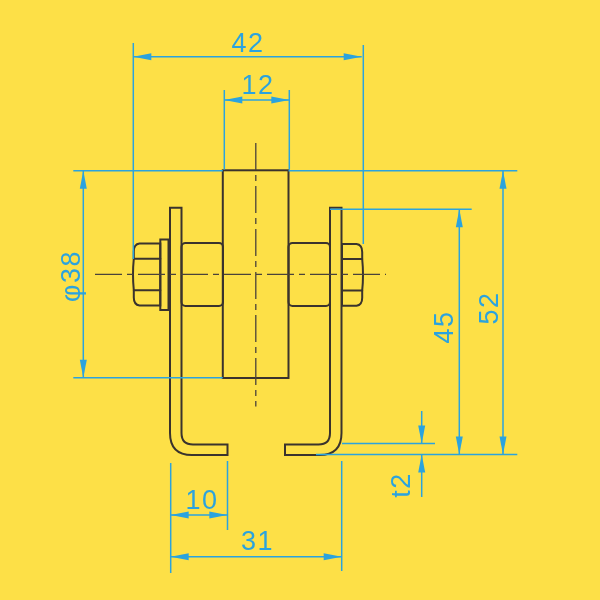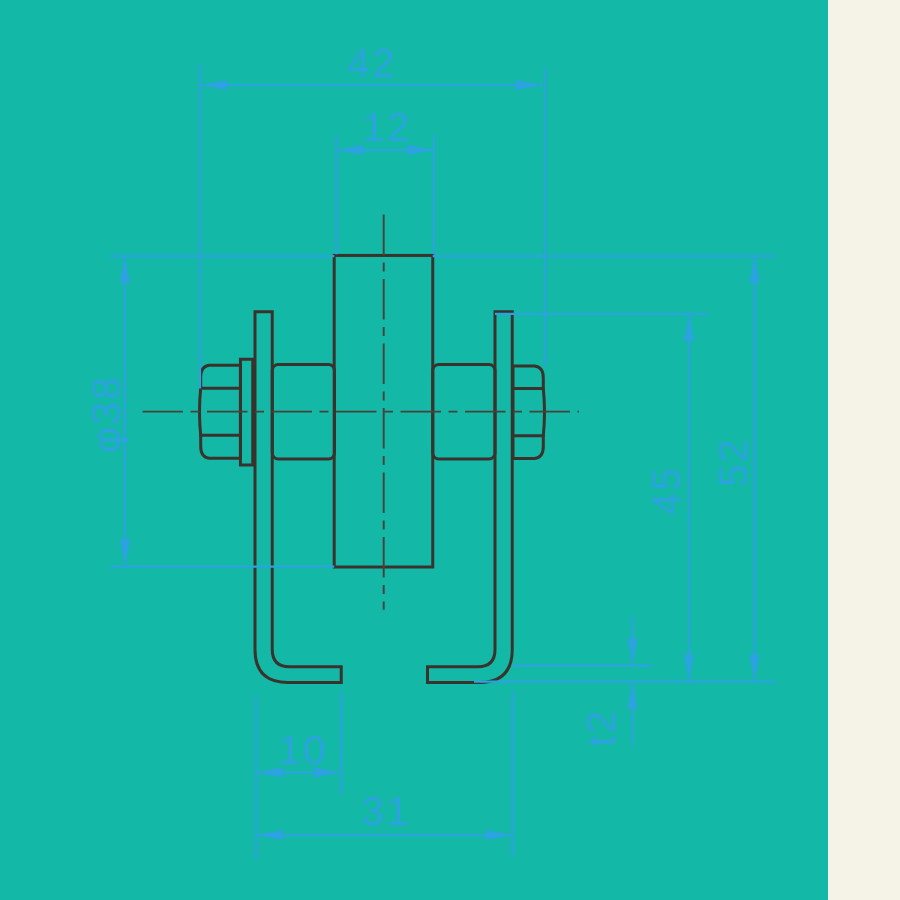--- a/index.html
+++ b/index.html
@@ -3,23 +3,23 @@
 <meta charset="utf-8">
 <style>
   html, body {
     margin: 0;
     padding: 0;
     background: #F5F3E7;
     font-family: "Liberation Sans", sans-serif;
   }
   .canvas {
     position: relative;
-    width: 552px;
+    width: 600px;
     height: 600px;
-    background: #14b8a6;
+    background: #fde047;
     overflow: hidden;
   }
   svg { display: block; }
   .obj    { stroke: #3A332D; stroke-width: 2;   fill: none; stroke-linecap: round; }
   .cl     { stroke: #4A423A; stroke-width: 1.3; fill: none; stroke-dasharray: 27 5 6 5; }
   .dim    { stroke: #2BA3DE; stroke-width: 1.5; fill: none; stroke-linecap: butt; }
   .arrow  { fill: #2BA3DE; stroke: none; }
   .dimtxt {
     fill: #2BA3DE;
     font-family: "Liberation Sans", sans-serif;

